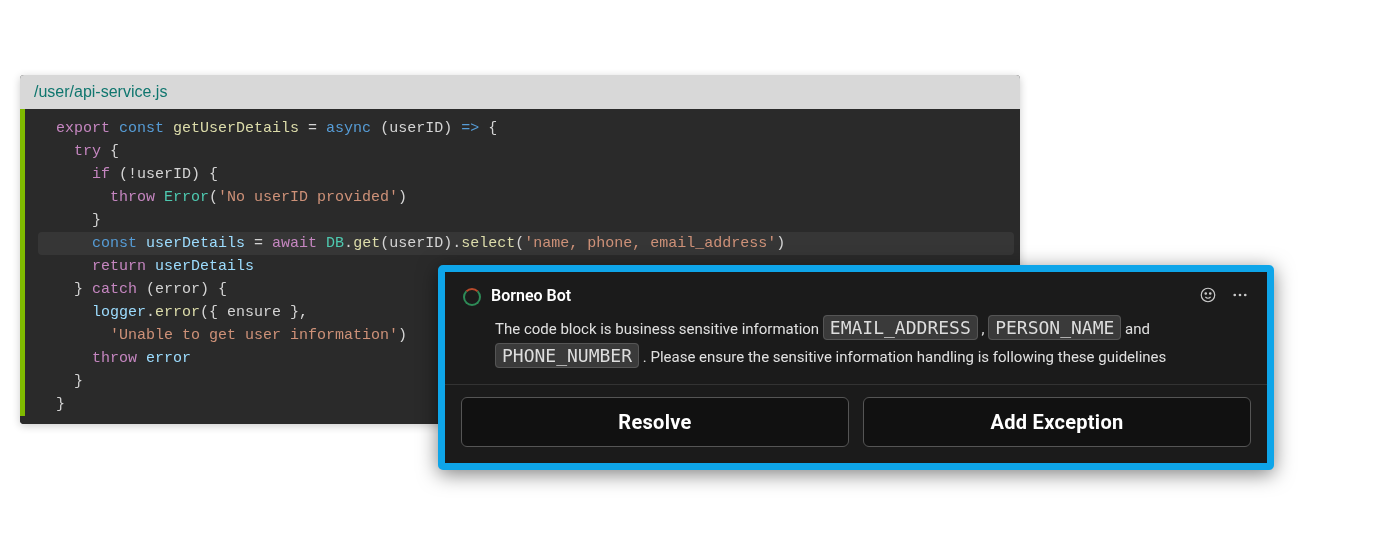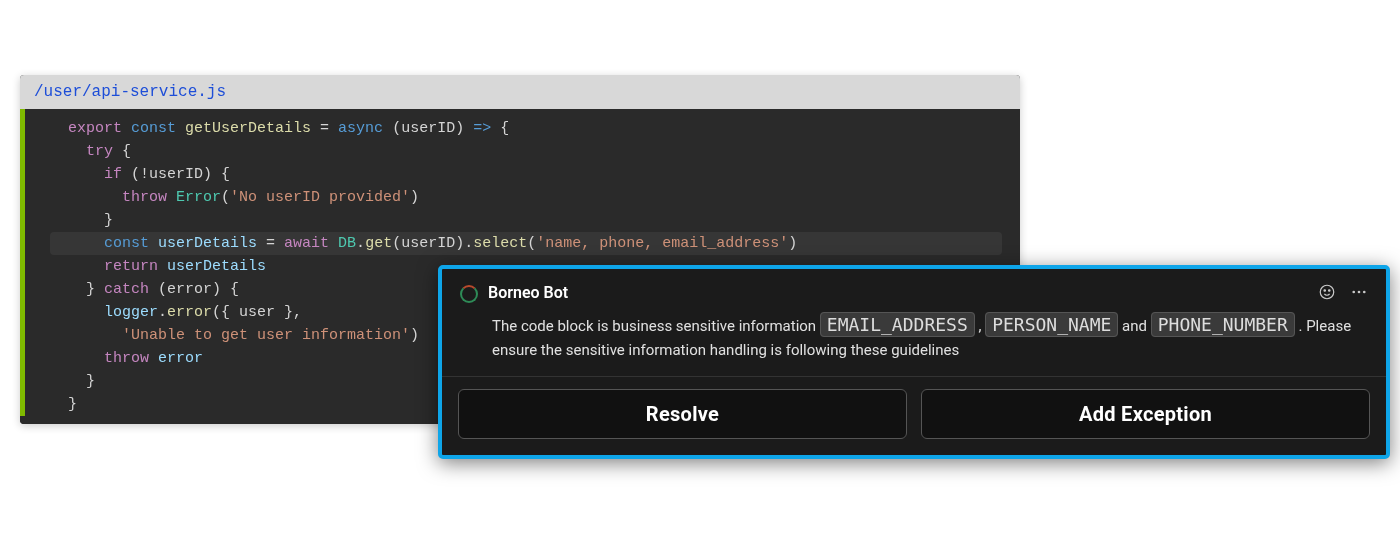--- a/index.html
+++ b/index.html
@@ -15,31 +15,31 @@
     top: 75px;
     left: 20px;
     width: 1000px;
     background: #2a2a2a;
     border-radius: 4px;
     overflow: hidden;
     box-shadow: 0 2px 8px rgba(0,0,0,0.2);
   }
   .file-tab {
     background: #d8d8d8;
-    color: #1d4ed8;
-    font-family: Liberation Mono, monospace;
+    color: #0f766e;
+    font-family: Liberation Sans, sans-serif;
     font-size: 16px;
     padding: 8px 14px;
   }
   .code-area {
     background: #2a2a2a;
     font-family: "SFMono-Regular", Consolas, "Courier New", monospace;
     font-size: 15px;
     line-height: 23px;
-    padding: 8px 12px;
+    padding: 8px 0;
     position: relative;
   }
   .gutter-stripe {
     position: absolute;
     left: 0;
     top: 0;
     bottom: 8px;
     width: 5px;
     background: #7fba00;
   }
@@ -57,23 +57,23 @@
   .tok-ident   { color: #9cdcfe; }
   .tok-class   { color: #4ec9b0; }
   .tok-string  { color: #ce9178; }
   .tok-punct   { color: #d4d4d4; }
   .tok-op      { color: #d4d4d4; }
 
   .bot-panel {
     position: absolute;
     top: 265px;
     left: 438px;
-    width: 952px;
+    width: 836px;
     background: #1b1b1b;
-    border: 4px solid #0ea5e9;
+    border: 7px solid #0ea5e9;
     border-radius: 5px;
     box-shadow: 0 4px 20px rgba(0,0,0,0.5);
     color: #e0e0e0;
     font-size: 15px;
   }
   .bot-header {
     display: flex;
     align-items: flex-start;
     padding: 14px 18px 0 18px;
     gap: 10px;
@@ -144,21 +144,21 @@
       <div class="code-line">      <span class="tok-keyword">throw</span><span class="tok-class"> Error</span><span class="tok-punct">(</span><span class="tok-string">'No userID provided'</span><span class="tok-punct">)</span></div>
 
       <div class="code-line">    <span class="tok-punct">}</span></div>
 
       <div class="code-line hl">    <span class="tok-decl">const</span><span class="tok-ident"> userDetails</span><span class="tok-op"> = </span><span class="tok-keyword">await</span><span class="tok-class"> DB</span><span class="tok-punct">.</span><span class="tok-func">get</span><span class="tok-punct">(userID).</span><span class="tok-func">select</span><span class="tok-punct">(</span><span class="tok-string">'name, phone, email_address'</span><span class="tok-punct">)</span></div>
 
       <div class="code-line">    <span class="tok-keyword">return</span><span class="tok-ident"> userDetails</span></div>
 
       <div class="code-line">  <span class="tok-punct">} </span><span class="tok-keyword">catch</span><span class="tok-punct"> (error) {</span></div>
 
-      <div class="code-line">    <span class="tok-ident">logger</span><span class="tok-punct">.</span><span class="tok-func">error</span><span class="tok-punct">({ user },</span></div>
+      <div class="code-line">    <span class="tok-ident">logger</span><span class="tok-punct">.</span><span class="tok-func">error</span><span class="tok-punct">({ ensure },</span></div>
 
       <div class="code-line">      <span class="tok-string">'Unable to get user information'</span><span class="tok-punct">)</span></div>
 
       <div class="code-line">    <span class="tok-keyword">throw</span><span class="tok-ident"> error</span></div>
 
       <div class="code-line">  <span class="tok-punct">}</span></div>
 
       <div class="code-line"><span class="tok-punct">}</span></div>
     </div>
   </div>

